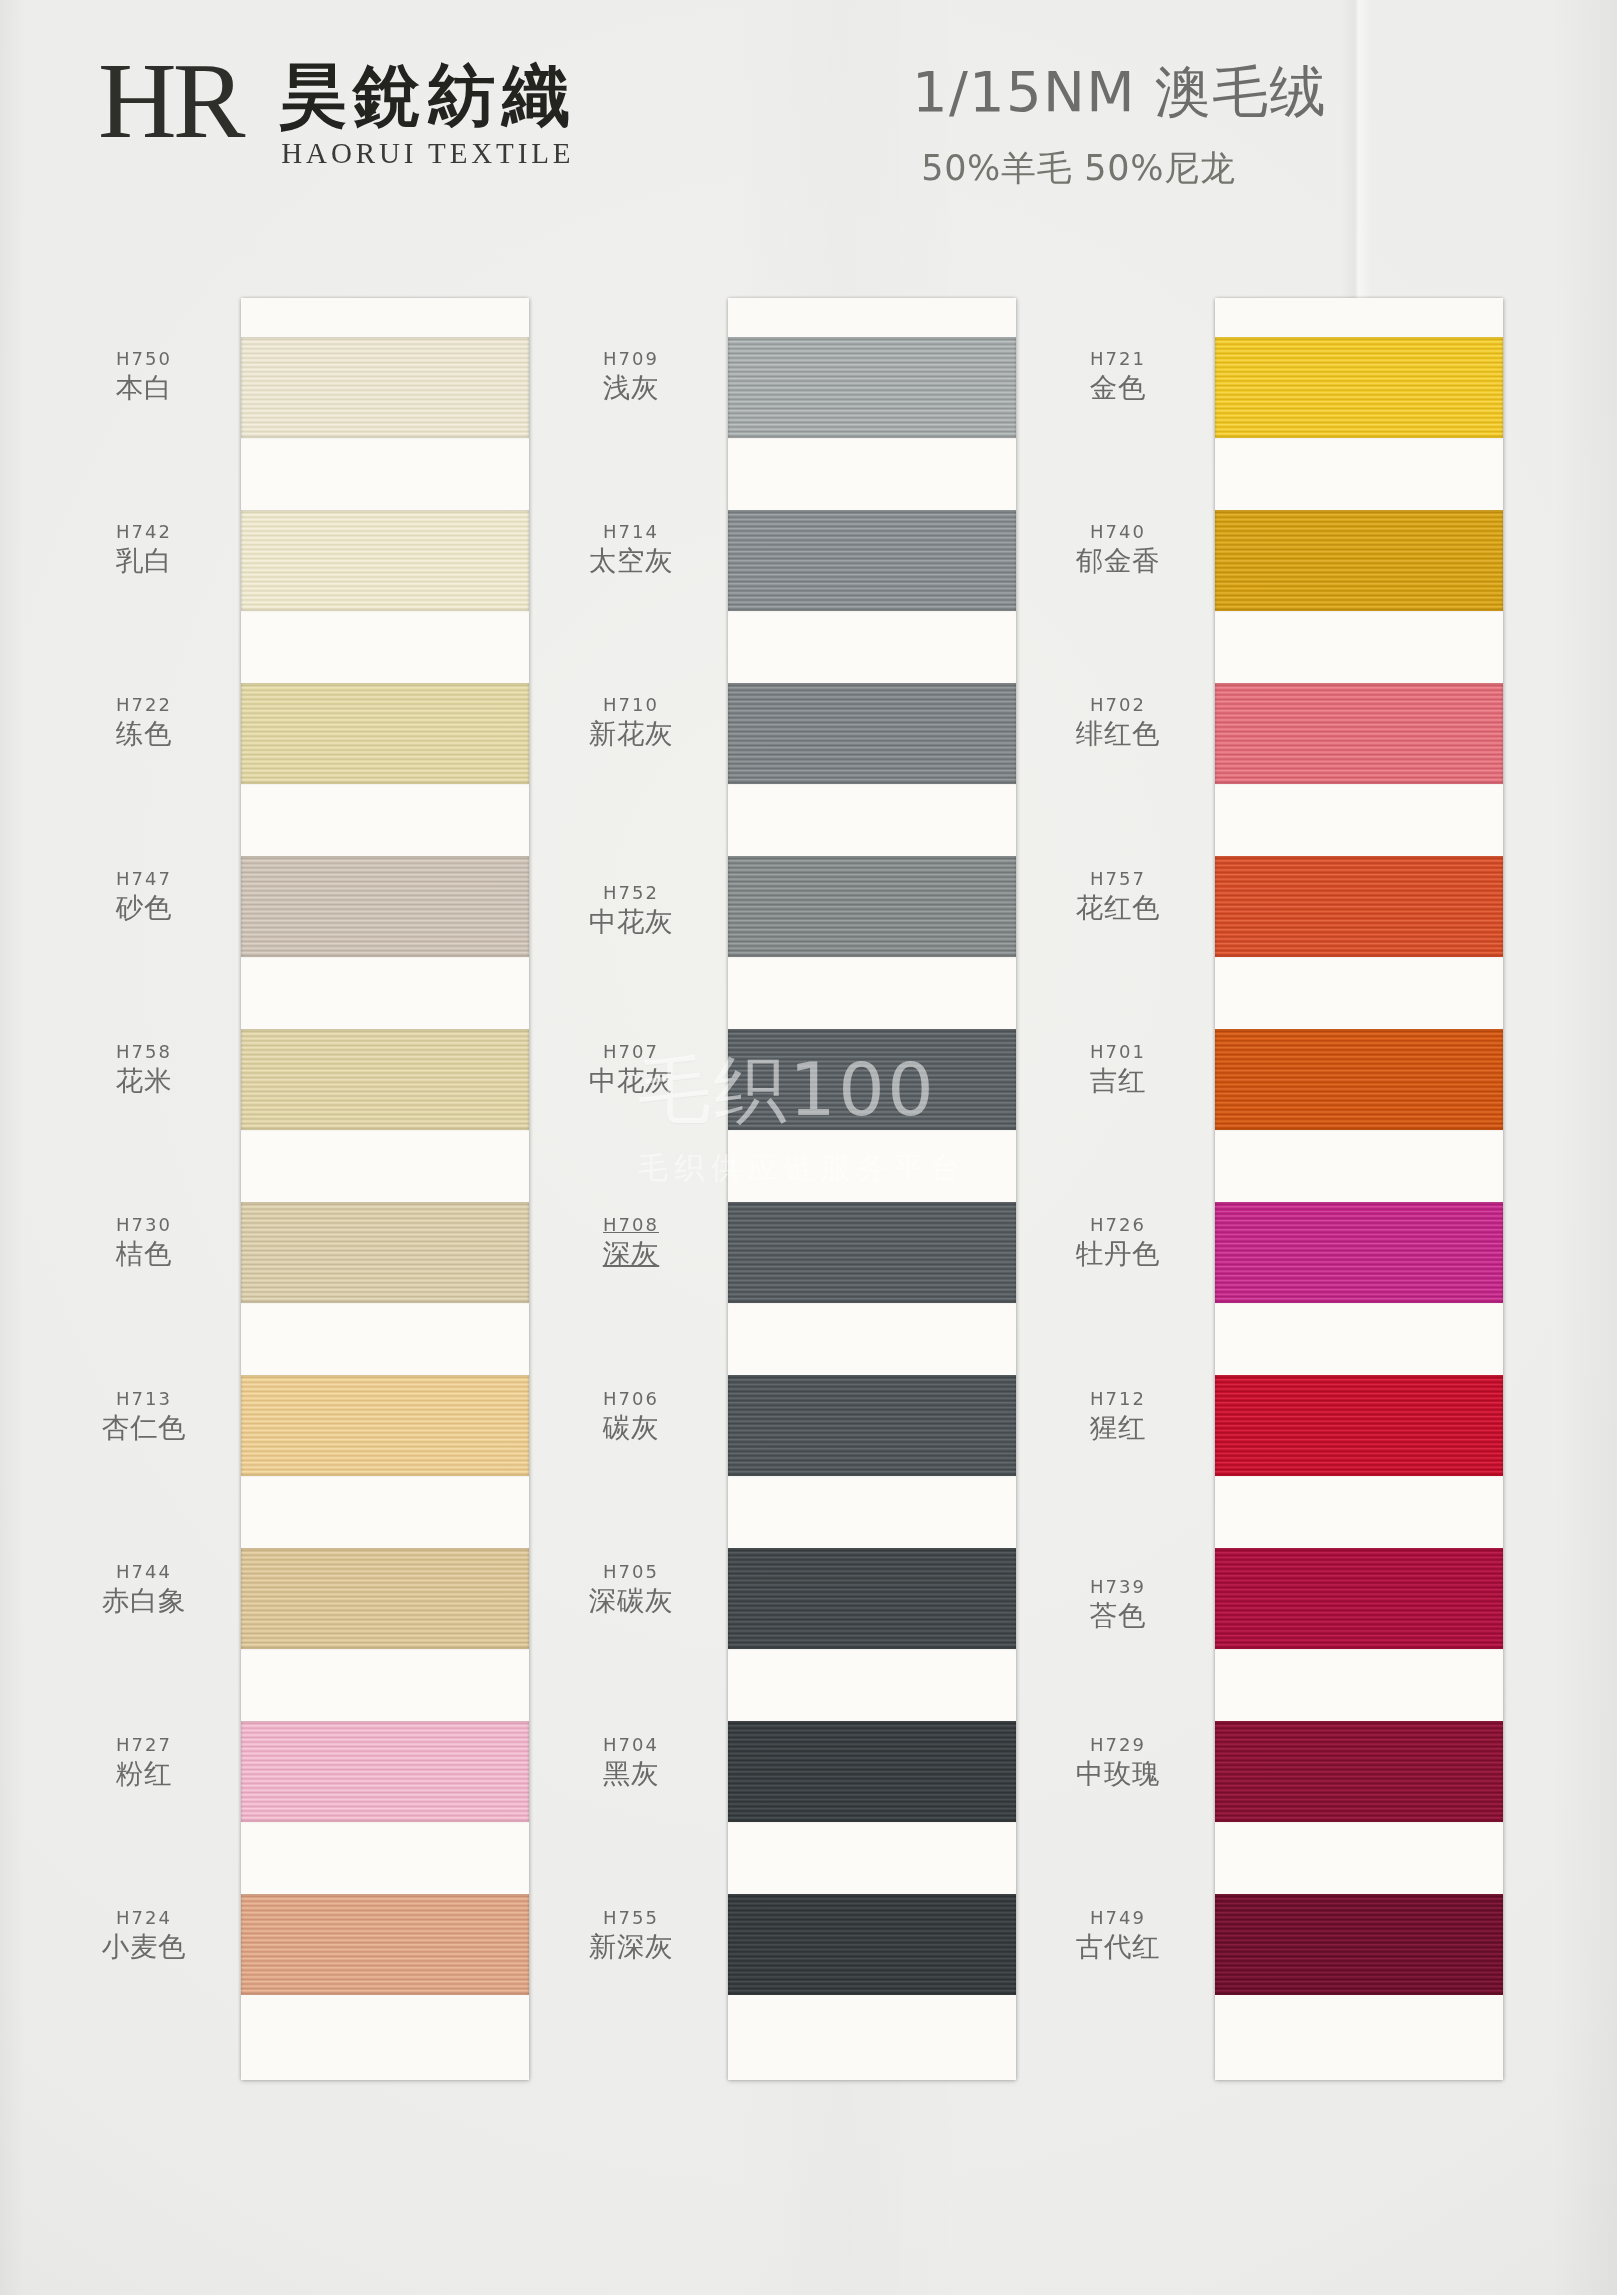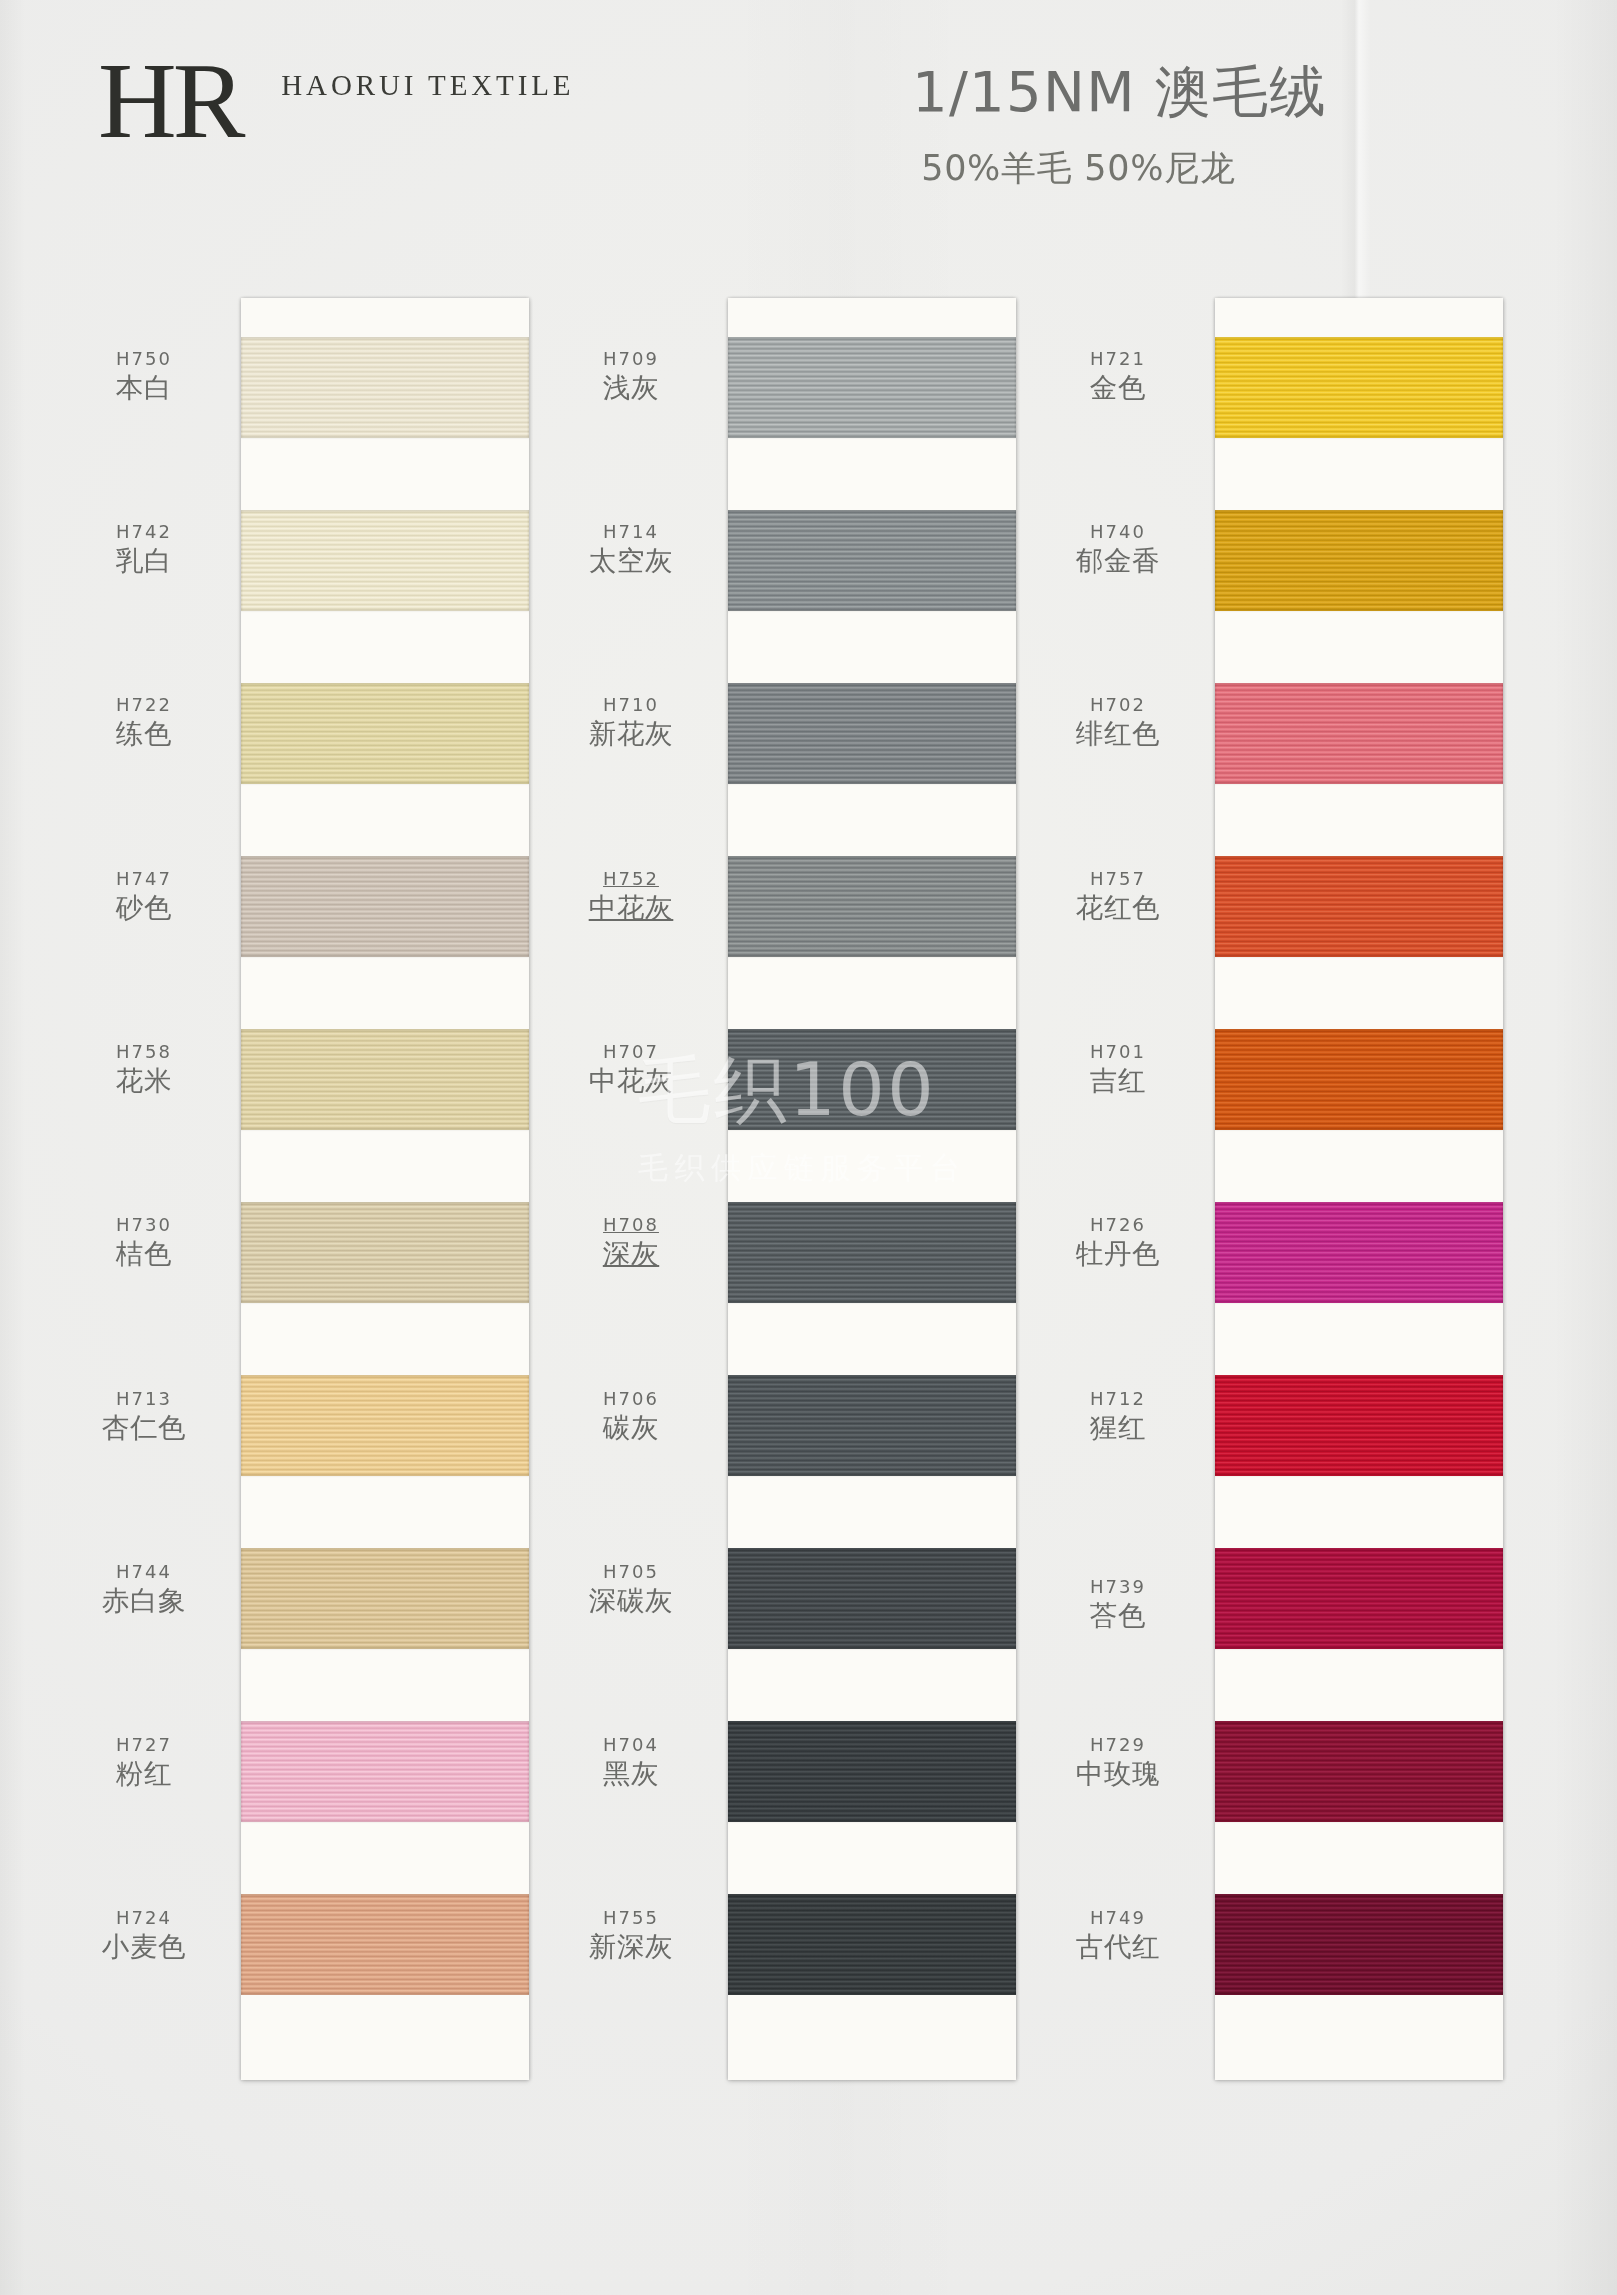--- a/index.html
+++ b/index.html
@@ -157,20 +157,21 @@
 <body>
 
 <div id="page">
   <div id="paper-texture"></div>
   <div id="paper-crease"></div>
 
   <div id="header">
     <div id="brand">
       <div id="logo-hr">HR</div>
       <div id="brand-text">
+        <div id="brand-cn">昊銳紡織</div>
         <div id="brand-en">HAORUI TEXTILE</div>
       </div>
     </div>
 
     <div id="title-block">
       <div id="title-main">1/15NM 澳毛绒</div>
       <div id="title-sub">50%羊毛 50%尼龙</div>
     </div>
   </div>
 
@@ -274,21 +275,21 @@
             <div class="label-name">浅灰</div>
           </div>
           <div class="label-row" style="top: 224px;">
             <div class="label-code">H714</div>
             <div class="label-name">太空灰</div>
           </div>
           <div class="label-row" style="top: 397px;">
             <div class="label-code">H710</div>
             <div class="label-name">新花灰</div>
           </div>
-          <div class="label-row" style="top: 571px; text-decoration: underline;">
+          <div class="label-row" style="top: 585px;">
             <div class="label-code">H752</div>
             <div class="label-name">中花灰</div>
           </div>
           <div class="label-row" style="top: 744px;">
             <div class="label-code">H707</div>
             <div class="label-name">中花灰</div>
           </div>
           <div class="label-row" style="top: 917px; text-decoration: underline;">
             <div class="label-code">H708</div>
             <div class="label-name">深灰</div>

